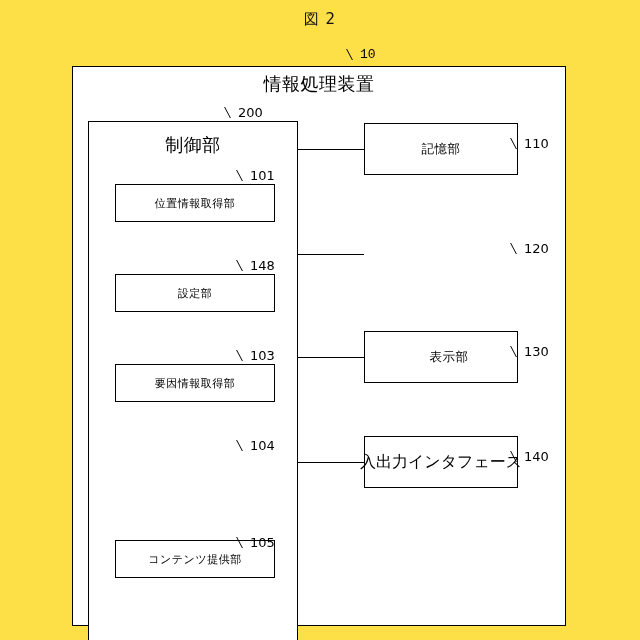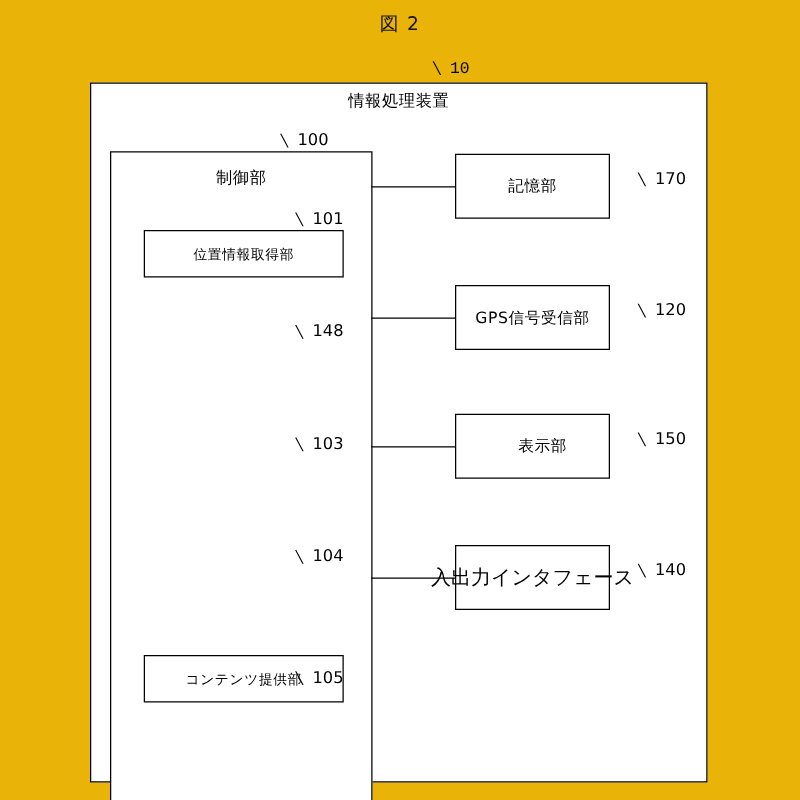--- a/index.html
+++ b/index.html
@@ -4,21 +4,21 @@
 <style>
   html, body {
     margin: 0;
     padding: 0;
     background: #ffffff;
   }
   #page {
     position: relative;
     width: 640px;
     height: 640px;
-    background: #eab308;
+    background: #fde047;
     font-family: "DejaVu Sans", "Liberation Sans", sans-serif;
     color: #000000;
     overflow: hidden;
   }
   .fig-title {
     position: absolute;
     left: 0;
     top: 10px;
     width: 640px;
     text-align: center;
@@ -30,21 +30,21 @@
   .box {
     position: absolute;
     box-sizing: border-box;
     border: 1.6px solid #000;
     background: #fff;
     display: flex;
     align-items: center;
     justify-content: center;
   }
   .box > .box-label {
-    font-size: 13px;
+    font-size: 18px;
     line-height: 1;
     letter-spacing: 0.5px;
     white-space: nowrap;
     color: #000;
   }
   
   .outer-box {
     left: 72px;
     top: 66px;
     width: 494px;
@@ -67,25 +67,25 @@
   .sub-box {
     left: 115px;
     width: 160px;
     height: 38px;
   }
   .sub-box .box-label { font-size: 11px; }
   .sub-101 { top: 184px; }
   .sub-102 { top: 274px; }
   .sub-103 { top: 364px; }
   .sub-104 { top: 454px; }
-  .sub-105 { top: 524px; }
+  .sub-105 { top: 540px; }
   
   .right-box {
     left: 364px;
-    width: 124px;
+    width: 154px;
     height: 52px;
   }
   .right-box .box-label { font-size: 12.5px; }
   .right-110 { top: 123px; }
   .right-120 { top: 228px; }
   .right-130 { top: 331px; padding-left: 16px; }
   .right-140 { top: 436px; }
   .right-140 .box-label { font-size: 16px; letter-spacing: 0px; }
   
   .connector {
@@ -143,36 +143,42 @@
   <div class="ref ref-top ref-10">
     <span class="lead"></span>
     <span>10</span>
   </div>
 
   <div class="box control-box">
     <span class="box-label">制御部</span>
   </div>
   <div class="ref ref-top ref-100">
     <span class="lead"></span>
-    <span>100</span>
+    <span>200</span>
   </div>
 
   <div class="box sub-box sub-101">
     <span class="box-label">位置情報取得部</span>
   </div>
   <div class="ref ref-top ref-101">
     <span class="lead"></span>
     <span>101</span>
   </div>
 
+  <div class="box sub-box sub-102">
+    <span class="box-label">設定部</span>
+  </div>
   <div class="ref ref-top ref-102">
     <span class="lead"></span>
     <span>148</span>
   </div>
 
+  <div class="box sub-box sub-103">
+    <span class="box-label">要因情報取得部</span>
+  </div>
   <div class="ref ref-top ref-103">
     <span class="lead"></span>
     <span>103</span>
   </div>
 
   <div class="ref ref-top ref-104">
     <span class="lead"></span>
     <span>104</span>
   </div>
 
@@ -187,37 +193,34 @@
   <div class="connector conn-110"></div>
   <div class="connector conn-120"></div>
   <div class="connector conn-130"></div>
   <div class="connector conn-140"></div>
 
   <div class="box right-box right-110">
     <span class="box-label">記憶部</span>
   </div>
   <div class="ref ref-side ref-110">
     <span class="lead"></span>
-    <span>170</span>
-  </div>
-
-  <div class="box right-box right-120">
-    <span class="box-label">GPS信号受信部</span>
-  </div>
+    <span>110</span>
+  </div>
+
   <div class="ref ref-side ref-120">
     <span class="lead"></span>
     <span>120</span>
   </div>
 
   <div class="box right-box right-130">
     <span class="box-label">表示部</span>
   </div>
   <div class="ref ref-side ref-130">
     <span class="lead"></span>
-    <span>150</span>
+    <span>130</span>
   </div>
 
   <div class="box right-box right-140">
     <span class="box-label">入出力インタフェース</span>
   </div>
   <div class="ref ref-side ref-140">
     <span class="lead"></span>
     <span>140</span>
   </div>
 

